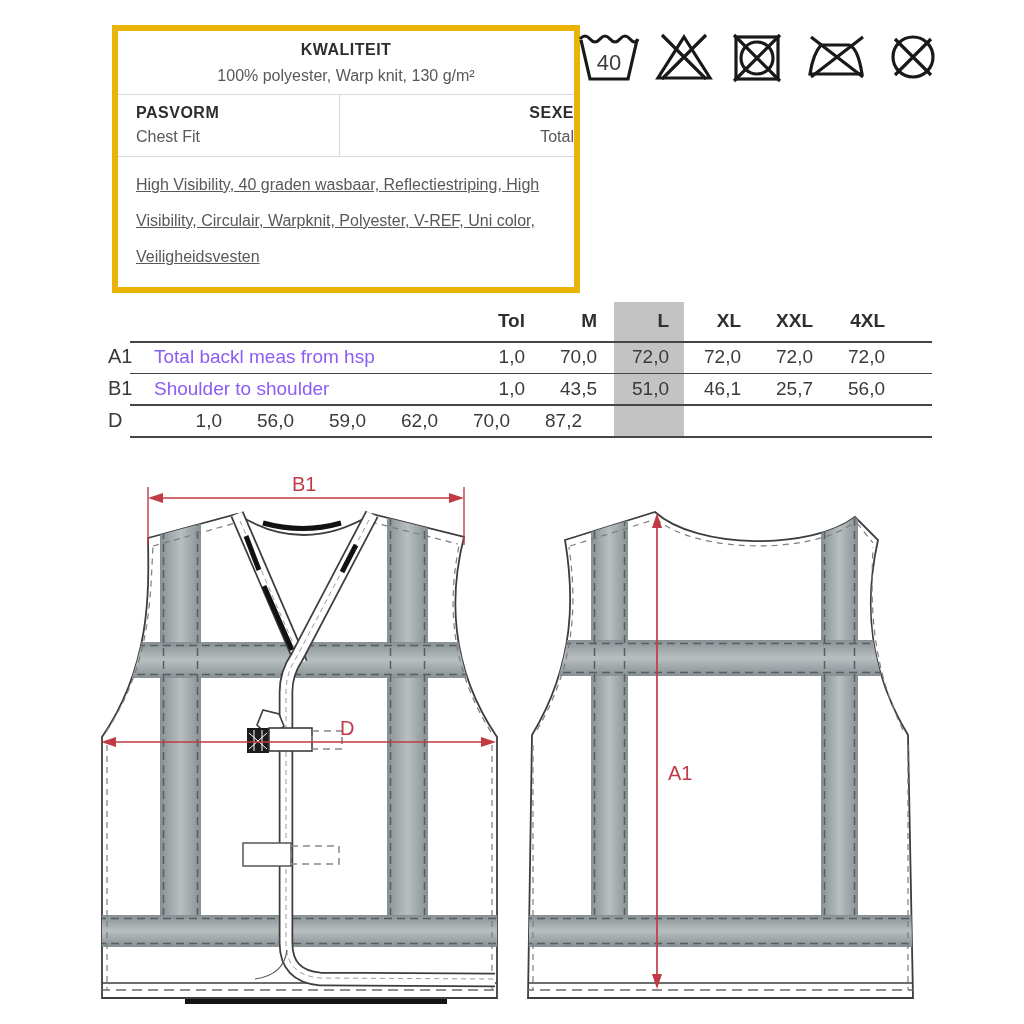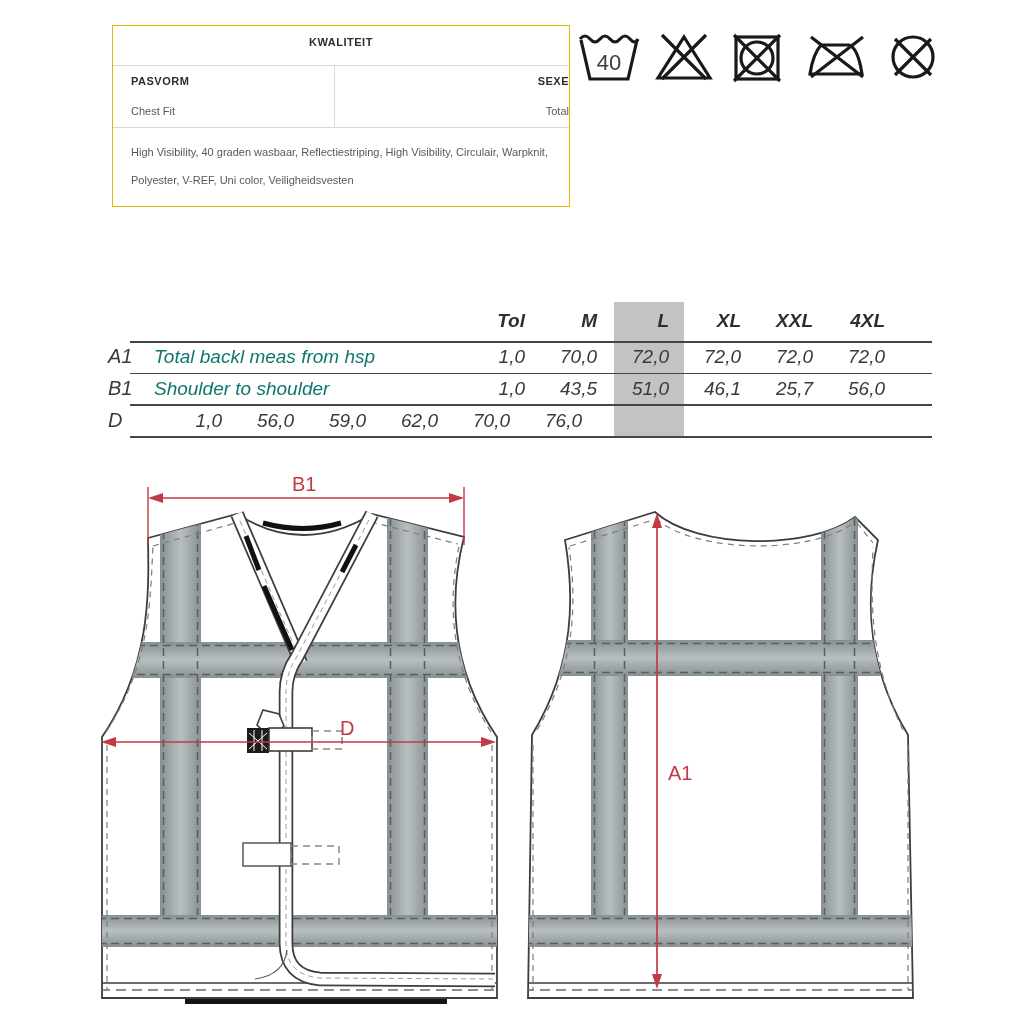--- a/index.html
+++ b/index.html
@@ -1,54 +1,55 @@
 <!DOCTYPE html>
 <html><head>
 <meta charset="utf-8">
 <style>
   html,body{margin:0;padding:0;background:#ffffff;}
   body{width:1024px;height:1024px;position:relative;font-family:"Liberation Sans",sans-serif;overflow:hidden;}
 
   
-  .info-table{position:absolute;left:112px;top:25px;width:456px;border:1px solid #eab308;color:#585858;font-size:11px;background:#fff;}
+  .info-table{position:absolute;left:112px;top:25px;width:456px;border:6px solid #eab308;color:#585858;font-size:16px;background:#fff;}
   .info-sec{border-bottom:1px solid #d9d9d9;}
   .info-sec:last-child{border-bottom:none;}
   .sec-quality{text-align:center;padding:10px 8px 9px 8px;}
   .sec-quality .hd{font-weight:bold;color:#2d2d2d;letter-spacing:.5px;margin-bottom:8px;}
   .sec-two{display:flex;}
   .sec-two .cell{padding:9px 0 10px 18px;box-sizing:border-box;}
   .sec-two .cell.left{width:222px;border-right:1px solid #d9d9d9;}
   .sec-two .cell.right{flex:1;text-align:right;}
-  .cell .lbl{font-weight:bold;color:#2d2d2d;letter-spacing:.5px;margin-bottom:18px;}
-  .sec-desc{padding:10px 18px 12px 18px;line-height:28px;}
+  .cell .lbl{font-weight:bold;color:#2d2d2d;letter-spacing:.5px;margin-bottom:6px;}
+  .sec-desc{padding:10px 18px 12px 18px;line-height:36px;text-decoration:underline;}
 
   
   .care-row{position:absolute;left:577px;top:30px;display:flex;align-items:center;}
   .care-row svg{display:block;}
   .care-gap{display:inline-block;}
 
   
-  .size-table{position:absolute;left:0;top:300px;width:1024px;height:145px;color:#3a3a3a;font-size:19px;font-style:italic;}
+  .size-table{position:absolute;left:0;top:300px;width:1024px;height:145px;color:#3a3a3a;font-size:19px;}
   .col-highlight{position:absolute;left:614px;top:2px;width:70px;height:135px;background:#c3c3c3;}
   .srow{position:absolute;left:108px;width:800px;display:flex;align-items:baseline;}
   .srow .code{width:46px;font-size:20px;color:#3a3a3a;}
-  .srow .mname{width:303px;color:#0f766e;}
+  .srow .mname{width:303px;color:#8b5cf6;}
   .srow .val{width:72px;text-align:right;padding-right:4px;box-sizing:border-box;}
   .srow.header{font-weight:bold;color:#2f2f2f;}
   .hline{position:absolute;left:130px;width:802px;background:#454545;}
 
   
   .diagram{position:absolute;left:0;top:470px;}
 </style>
 </head>
 <body>
 
 <div class="info-table">
   <div class="info-sec sec-quality">
     <div class="hd">KWALITEIT</div>
+    <div>100% polyester, Warp knit, 130 g/m²</div>
   </div>
   <div class="info-sec sec-two">
     <div class="cell left">
       <div class="lbl">PASVORM</div>
       <div>Chest Fit</div>
     </div>
     <div class="cell right">
       <div class="lbl">SEXE</div>
       <div>Total</div>
     </div>
@@ -132,21 +133,21 @@
 
   <div class="hline" style="top:104px;height:1.5px"></div>
 
   <div class="srow" style="top:109px">
     <div class="code">D</div>
     <div class="val">1,0</div>
     <div class="val">56,0</div>
     <div class="val">59,0</div>
     <div class="val">62,0</div>
     <div class="val">70,0</div>
-    <div class="val">76,0</div>
+    <div class="val">87,2</div>
   </div>
 
   <div class="hline" style="top:136px;height:2px"></div>
 </div>
 
 <svg class="diagram" width="1024" height="554" viewBox="0 470 1024 554">
   <defs>
     <linearGradient id="gradV" x1="0" y1="0" x2="1" y2="0">
       <stop offset="0" stop-color="#879093"></stop>
         <stop offset="0.5" stop-color="#b9bfc1"></stop>

